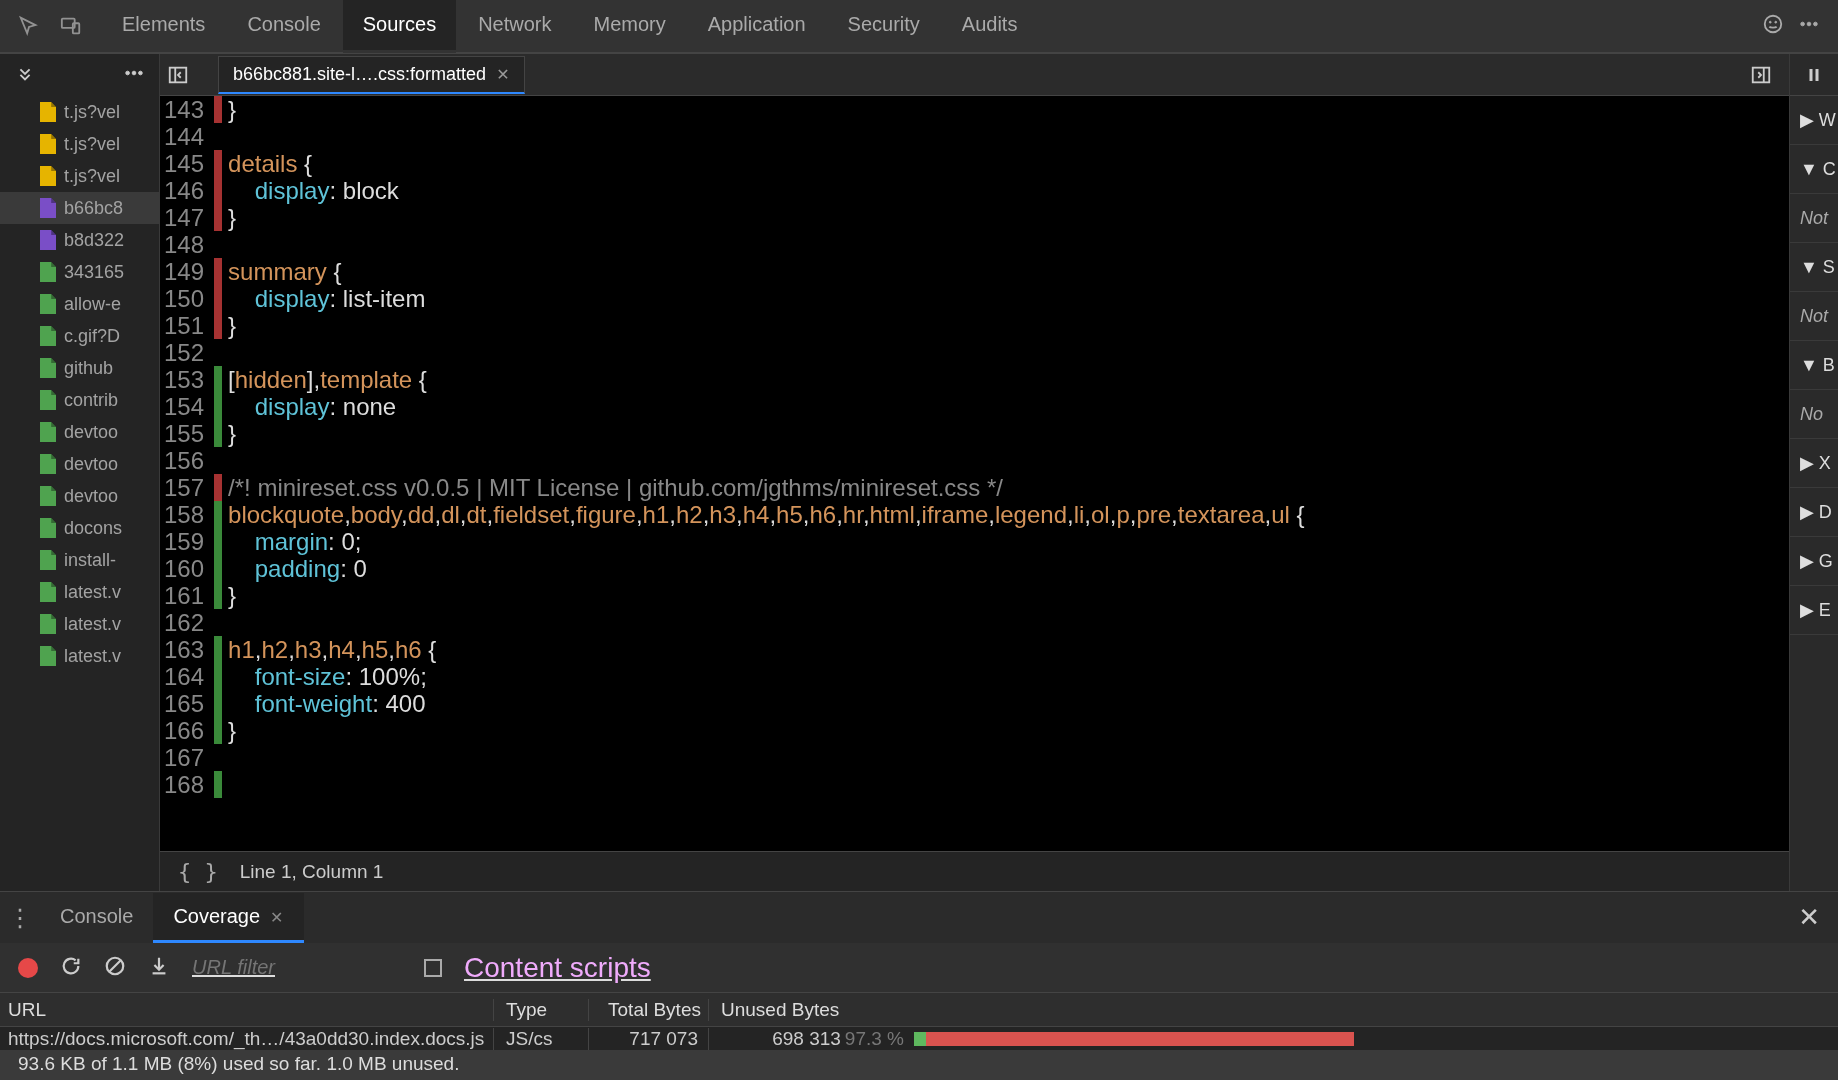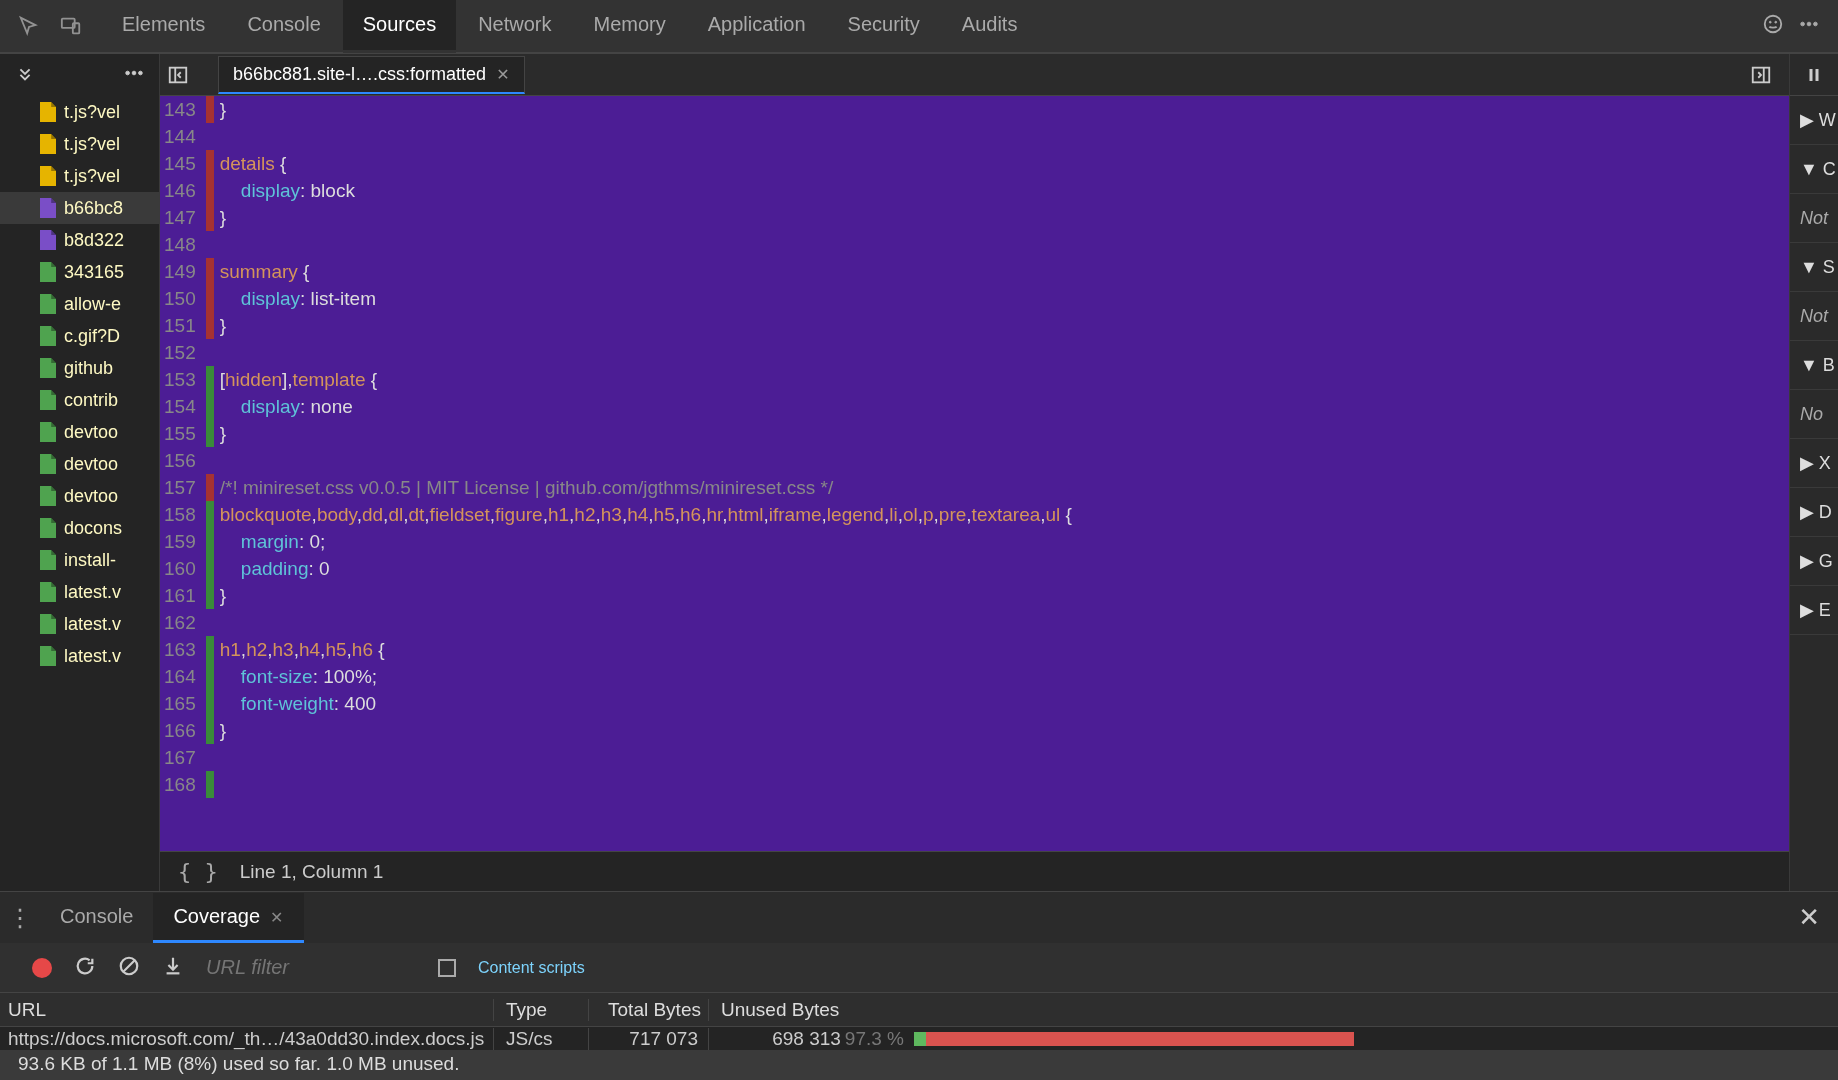--- a/index.html
+++ b/index.html
@@ -11,36 +11,36 @@
 .tab { padding:14px 20px; color:#aaa; font-size:20px; cursor:pointer; white-space:nowrap; border-bottom:3px solid transparent; }
 .tab.active { color:#fff; border-bottom:3px solid #333; background:#242424;}
 .top-icons { display:flex; gap:14px; margin-right:6px; }
 .top-icons svg { width:22px; height:22px; stroke:#aaa; fill:none; }
 
 .main { flex:1; display:flex; min-height:0; }
 .sidebar { width:160px; background:#242424; border-right:1px solid #3a3a3a; display:flex; flex-direction:column; overflow:hidden; }
 .side-top { height:42px; display:flex; align-items:center; justify-content:space-between; padding:4px 14px;}
 .side-top svg {width:22px;height:22px;stroke:#ccc;fill:none;}
 .files { overflow:hidden; padding-left:40px; }
-.file-row { display:flex; align-items:center; gap:8px; height:32px; white-space:nowrap; font-size:18px; color:#fef9c3; cursor:pointer; overflow:hidden;}
+.file-row { display:flex; align-items:center; gap:8px; height:32px; white-space:nowrap; font-size:18px; color:#a3a3a3; cursor:pointer; overflow:hidden;}
 .file-row.sel { background:#3a3a3a; margin-left:-40px; padding-left:40px;}
 .ficon { width:16px; height:20px; position:relative; display:inline-block; flex-shrink:0;}
 .ficon::before { content:""; position:absolute; inset:0; clip-path:polygon(0 0,70% 0,100% 25%,100% 100%,0 100%); }
 .ficon::after { content:""; position:absolute; right:0;top:0;width:30%;height:25%; background:rgba(0,0,0,.35); clip-path:polygon(0 0,100% 100%,0 100%); }
 .ic-yellow::before{background:#e6b400;} .ic-purple::before{background:#7a4ec7;} .ic-green::before{background:#4fa34f;}
 
 .editor-area { flex:1; display:flex; flex-direction:column; min-width:0; border-right:1px solid #3a3a3a;}
 .tabbar { height:42px; display:flex; align-items:center; border-bottom:1px solid #444; background:#2b2b2b;}
 .tb-btn { width:36px; display:flex; justify-content:center;}
 .tb-btn svg { width:22px; height:22px; stroke:#ccc; fill:none;}
 .file-tab { display:flex; align-items:center; gap:10px; padding:0 14px; height:38px; margin-left:22px; background:#242424; border:1px solid #444; border-bottom:2px solid #2e88ff; color:#fff; font-size:18px;}
 .file-tab .x { color:#999; font-size:16px; cursor:pointer;}
 .tb-right { margin-left:auto; margin-right:10px;}
 
-.code { flex:1; display:flex; overflow:hidden; background:#4c1d95; font-family:Menlo,Consolas,monospace; font-size:19px; line-height:27px; white-space:pre; }
+.code { flex:1; display:flex; overflow:hidden; background:#000000; font-family:Menlo,Consolas,monospace; font-size:24px; line-height:27px; white-space:pre; }
 .gutter { text-align:right; color:#888; padding:0 10px 0 4px; user-select:none; }
 .gutter div{height:27px;}
 .bars { width:8px; }
 .bars div{height:27px;}
 .b-red{background:#a63232;} .b-green{background:#3a8a3a;} .b-none{background:transparent;}
 .codebody { padding-left:6px; overflow:hidden;}
 .codebody div{height:27px;}
 .t-sel{color:#d4945b;} .t-prop{color:#5fc3d8;} .t-val{color:#ddd;} .t-punc{color:#ddd;} .t-cmt{color:#888;}
 
 .status { height:40px; display:flex; align-items:center; gap:22px; padding:0 18px; border-top:1px solid #444; color:#ccc; font-size:19px;}
@@ -52,26 +52,26 @@
 .rp-row { height:49px; display:flex; align-items:center; padding-left:10px; font-size:18px; color:#ddd; border-bottom:1px solid #3a3a3a; overflow:hidden; white-space:nowrap; cursor:pointer;}
 .rp-row.italic{color:#aaa;font-style:italic;}
 
 .drawer { height:52px; display:flex; align-items:center; border-top:1px solid #444; background:#2b2b2b; }
 .drawer .more{width:40px;display:flex;justify-content:center;font-size:24px;color:#aaa;}
 .d-tab { padding:12px 20px; font-size:20px; color:#aaa; cursor:pointer;}
 .d-tab.active{color:#fff; border-bottom:3px solid #2e88ff; background:#242424;}
 .d-tab .x-small{color:#888;font-size:16px;margin-left:10px;}
 .drawer .close{margin-left:auto;margin-right:18px;font-size:26px;color:#ccc;cursor:pointer;}
 
-.cov-toolbar { height:50px; display:flex; align-items:center; gap:22px; padding:0 32px; background:#303030; border-bottom:1px solid #444;}
+.cov-toolbar { height:50px; display:flex; align-items:center; gap:22px; padding:0 18px; background:#303030; border-bottom:1px solid #444;text-decoration:underline;}
 .rec{width:20px;height:20px;border-radius:50%;background:#e64848;cursor:pointer;}
 .cov-toolbar svg{width:22px;height:22px;stroke:#ccc;fill:none;cursor:pointer;}
 .url-filter{background:transparent;border:none;color:#ccc;font-size:20px;width:210px;outline:none;font-style:italic;}
 .chk{width:18px;height:18px;border:2px solid #aaa;display:inline-block;}
-.cs-label{font-size:16px;color:#7dd3fc;}
+.cs-label{font-size:28px;color:#f0abfc;}
 
 .cov-head { height:34px; display:flex; align-items:center; font-size:19px; color:#ddd; background:#2e2e2e; border-bottom:1px solid #444;}
 .col-url{width:493px;padding-left:8px;} .col-type{width:95px;border-left:1px solid #444;padding-left:12px;} .col-total{width:120px;border-left:1px solid #444;padding-left:12px;text-align:center;} .col-unused{flex:1;border-left:1px solid #444;padding-left:12px;}
 
 .cov-row { height:23px; display:flex; align-items:center; font-size:19px; color:#ccc; overflow:hidden;}
 .cov-row .col-total,.cov-row .col-unused{text-align:right;padding-right:8px;}
 .pct{color:#777;margin-left:4px;}
 .bar-wrap{flex:1;display:flex;align-items:center;}
 .bar{height:14px;display:flex;width:440px;margin-left:6px;}
 .bar .bu{background:#5fb85f;} .bar .bun{background:#d9534f;}

